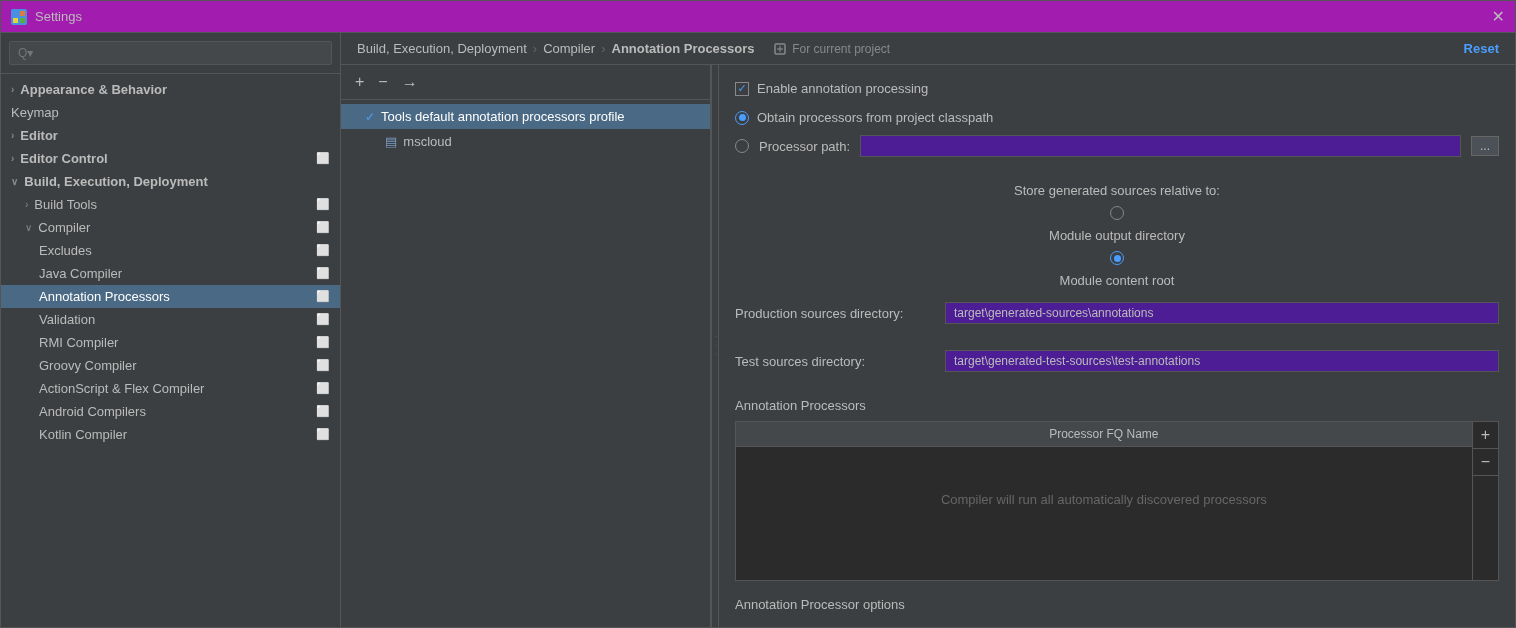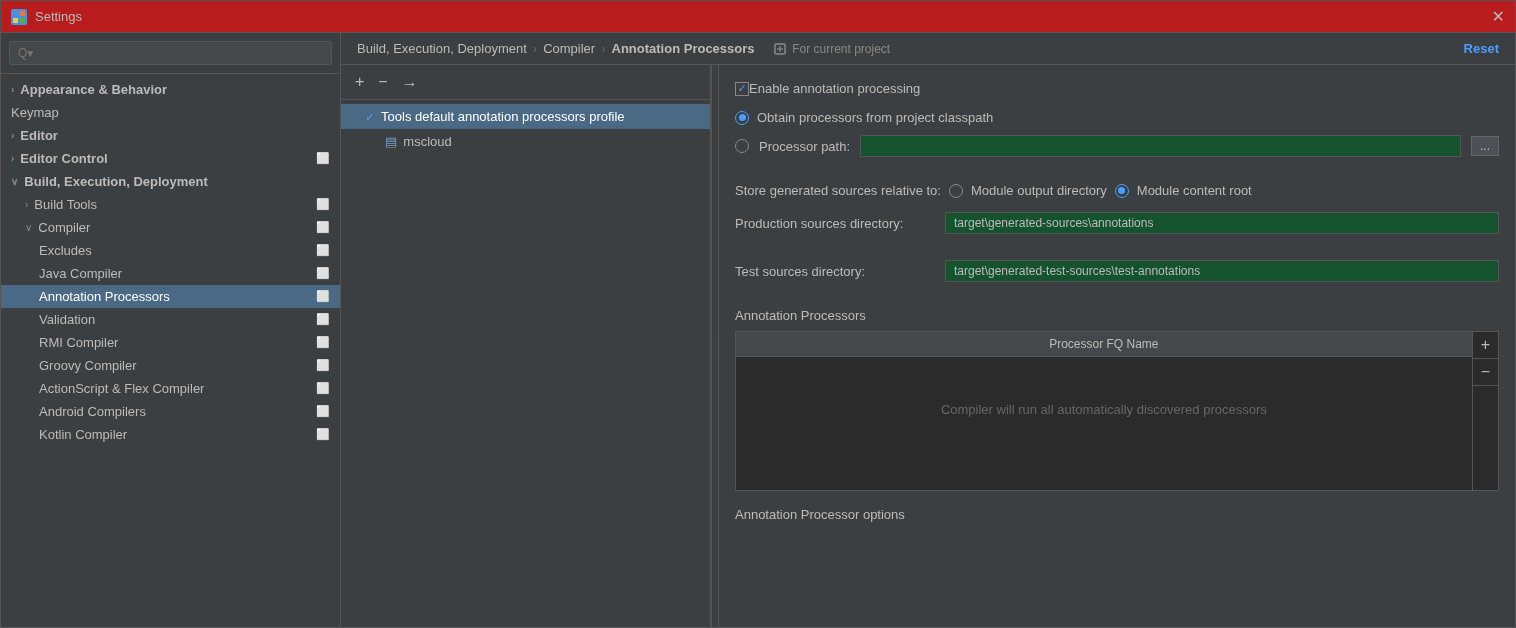--- a/index.html
+++ b/index.html
@@ -1,18 +1,18 @@
 <!DOCTYPE html>
 <html><head>
   <meta charset="utf-8">
   <style>
     * { box-sizing: border-box; margin: 0; padding: 0; }
     body { font-family: 'Segoe UI', Arial, sans-serif; font-size: 13px; background: #2b2b2b; color: #bbbbbb; }
     .window { width: 1516px; height: 628px; background: #3c3f41; border: 1px solid #555; display: flex; flex-direction: column; }
-    .title-bar { background: #b91c1c; border-bottom: 1px solid #555; padding: 6px 10px; display: flex; align-items: center; justify-content: space-between; height: 32px; }
+    .title-bar { background: #a21caf; border-bottom: 1px solid #555; padding: 6px 10px; display: flex; align-items: center; justify-content: space-between; height: 32px; }
     .title-bar-left { display: flex; align-items: center; gap: 8px; }
     .title-icon { width: 16px; height: 16px; background: #4a90e2; border-radius: 2px; font-size: 10px; display: flex; align-items: center; justify-content: center; color: white; font-weight: bold; }
     .title-text { color: #bbbbbb; font-size: 13px; }
     .close-btn { color: #bbbbbb; cursor: pointer; font-size: 16px; }
     .main-content { display: flex; flex: 1; overflow: hidden; }
     .sidebar { width: 340px; background: #3c3f41; border-right: 1px solid #555; display: flex; flex-direction: column; overflow: hidden; }
     .search-box { padding: 8px; border-bottom: 1px solid #555; }
     .search-input { width: 100%; background: #45484a; border: 1px solid #555; color: #bbbbbb; padding: 4px 8px; font-size: 12px; outline: none; border-radius: 2px; }
     .sidebar-tree { flex: 1; overflow-y: auto; padding: 4px 0; }
     .tree-item { padding: 4px 10px 4px 10px; cursor: pointer; display: flex; align-items: center; gap: 4px; white-space: nowrap; }
@@ -33,32 +33,32 @@
     .profile-panel { width: 370px; border-right: 1px solid #555; display: flex; flex-direction: column; }
     .profile-toolbar { padding: 6px 10px; display: flex; align-items: center; gap: 6px; border-bottom: 1px solid #555; }
     .toolbar-btn { background: none; border: none; color: #bbbbbb; cursor: pointer; font-size: 16px; padding: 2px 4px; }
     .profile-tree { flex: 1; overflow-y: auto; padding: 4px 0; }
     .profile-group { padding: 4px 10px; color: #888; font-size: 12px; }
     .profile-item { padding: 5px 10px 5px 24px; display: flex; align-items: center; gap: 6px; cursor: pointer; }
     .profile-item.selected { background: #4a6984; color: #ffffff; }
     .profile-item .check { color: #4a9eff; font-size: 12px; }
     .sub-profile-item { padding: 5px 10px 5px 44px; display: flex; align-items: center; gap: 6px; cursor: pointer; }
     .settings-panel { flex: 1; padding: 16px; overflow-y: auto; }
-    .checkbox-row { display: flex; align-items: center; gap: 0; margin-bottom: 14px; }
+    .checkbox-row { display: flex; align-items: center; gap: 8px; margin-bottom: 14px; }
     .checkbox-custom { width: 14px; height: 14px; border: 1px solid #888; background: #3c3f41; display: inline-flex; align-items: center; justify-content: center; cursor: pointer; position: relative; }
     .checkbox-custom.checked::after { content: '✓'; color: #4a9eff; font-size: 11px; }
     .radio-group { display: flex; align-items: center; gap: 8px; margin-bottom: 10px; }
     .radio-custom { width: 14px; height: 14px; border: 1px solid #888; border-radius: 50%; background: #3c3f41; display: inline-flex; align-items: center; justify-content: center; cursor: pointer; }
     .radio-custom.checked { border-color: #4a9eff; }
     .radio-custom.checked::after { content: ''; width: 7px; height: 7px; border-radius: 50%; background: #4a9eff; }
     .field-row { display: flex; align-items: center; gap: 10px; margin-bottom: 26px; }
     .field-label { color: #bbbbbb; min-width: 200px; }
-    .field-input { flex: 1; background: #14532d; border: 1px solid #555; color: #bbbbbb; padding: 3px 8px; font-size: 12px; outline: none; }
+    .field-input { flex: 1; background: #4c1d95; border: 1px solid #555; color: #bbbbbb; padding: 3px 8px; font-size: 12px; outline: none; }
     .field-btn { background: #4b5157; border: 1px solid #666; color: #bbbbbb; padding: 2px 8px; cursor: pointer; font-size: 12px; }
-    .store-row { display: flex; align-items: center; gap: 8px; margin-bottom: 14px; flex-wrap: wrap; }
+    .store-row { display: flex; align-items: center; gap: 8px; margin-bottom: 14px; flex-wrap: wrap; flex-direction: column; }
     .section-label { color: #bbbbbb; font-size: 13px; font-weight: 500; margin-bottom: 8px; }
     .table-container { border: 1px solid #555; background: #2b2b2b; margin-bottom: 16px; display: flex; }
     .table-inner { flex: 1; }
     .table-header { background: #45484a; border-bottom: 1px solid #555; padding: 5px 10px; text-align: center; color: #bbbbbb; font-size: 12px; }
     .table-empty { padding: 45px; text-align: center; color: #666; font-size: 13px; }
     .table-side-btns { display: flex; flex-direction: column; border-left: 1px solid #555; }
     .table-side-btn { background: none; border: none; color: #bbbbbb; cursor: pointer; padding: 4px 8px; font-size: 16px; border-bottom: 1px solid #555; }
     .divider-handle { width: 8px; background: #3c3f41; border-left: 1px solid #555; border-right: 1px solid #555; cursor: col-resize; display: flex; align-items: center; justify-content: center; }
     .divider-dots { color: #666; font-size: 8px; writing-mode: vertical-rl; letter-spacing: 2px; }
   </style>

